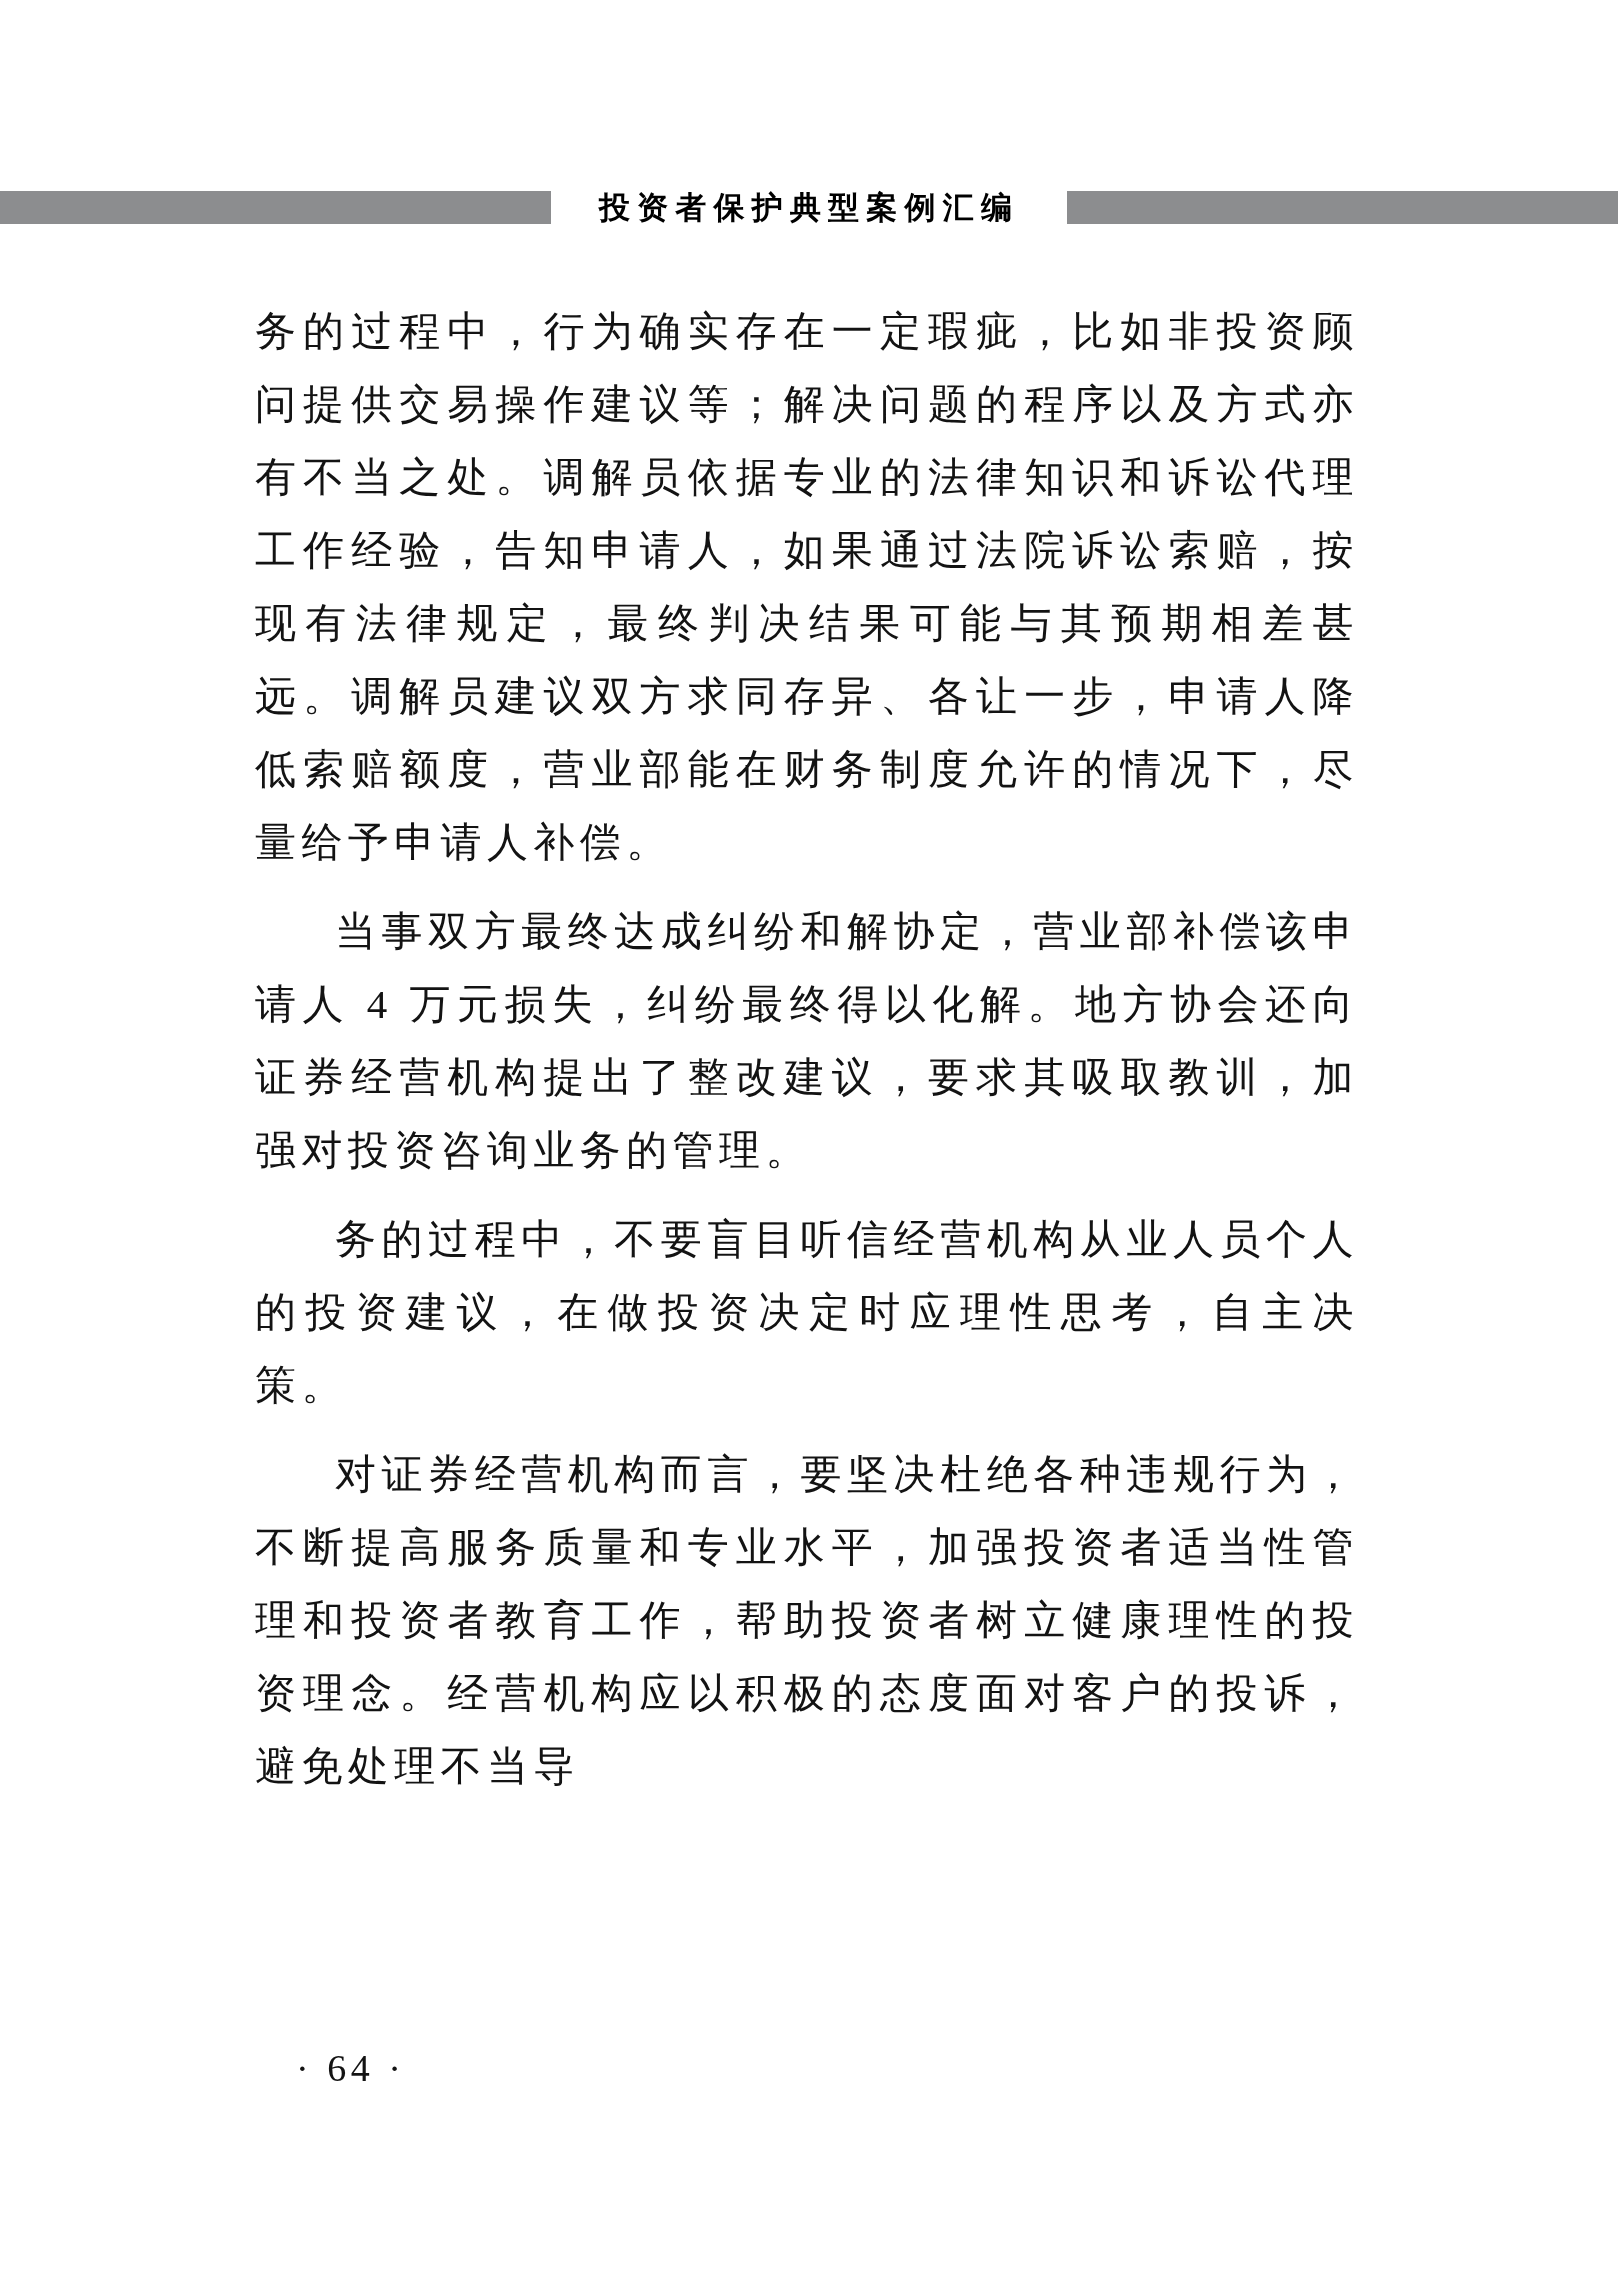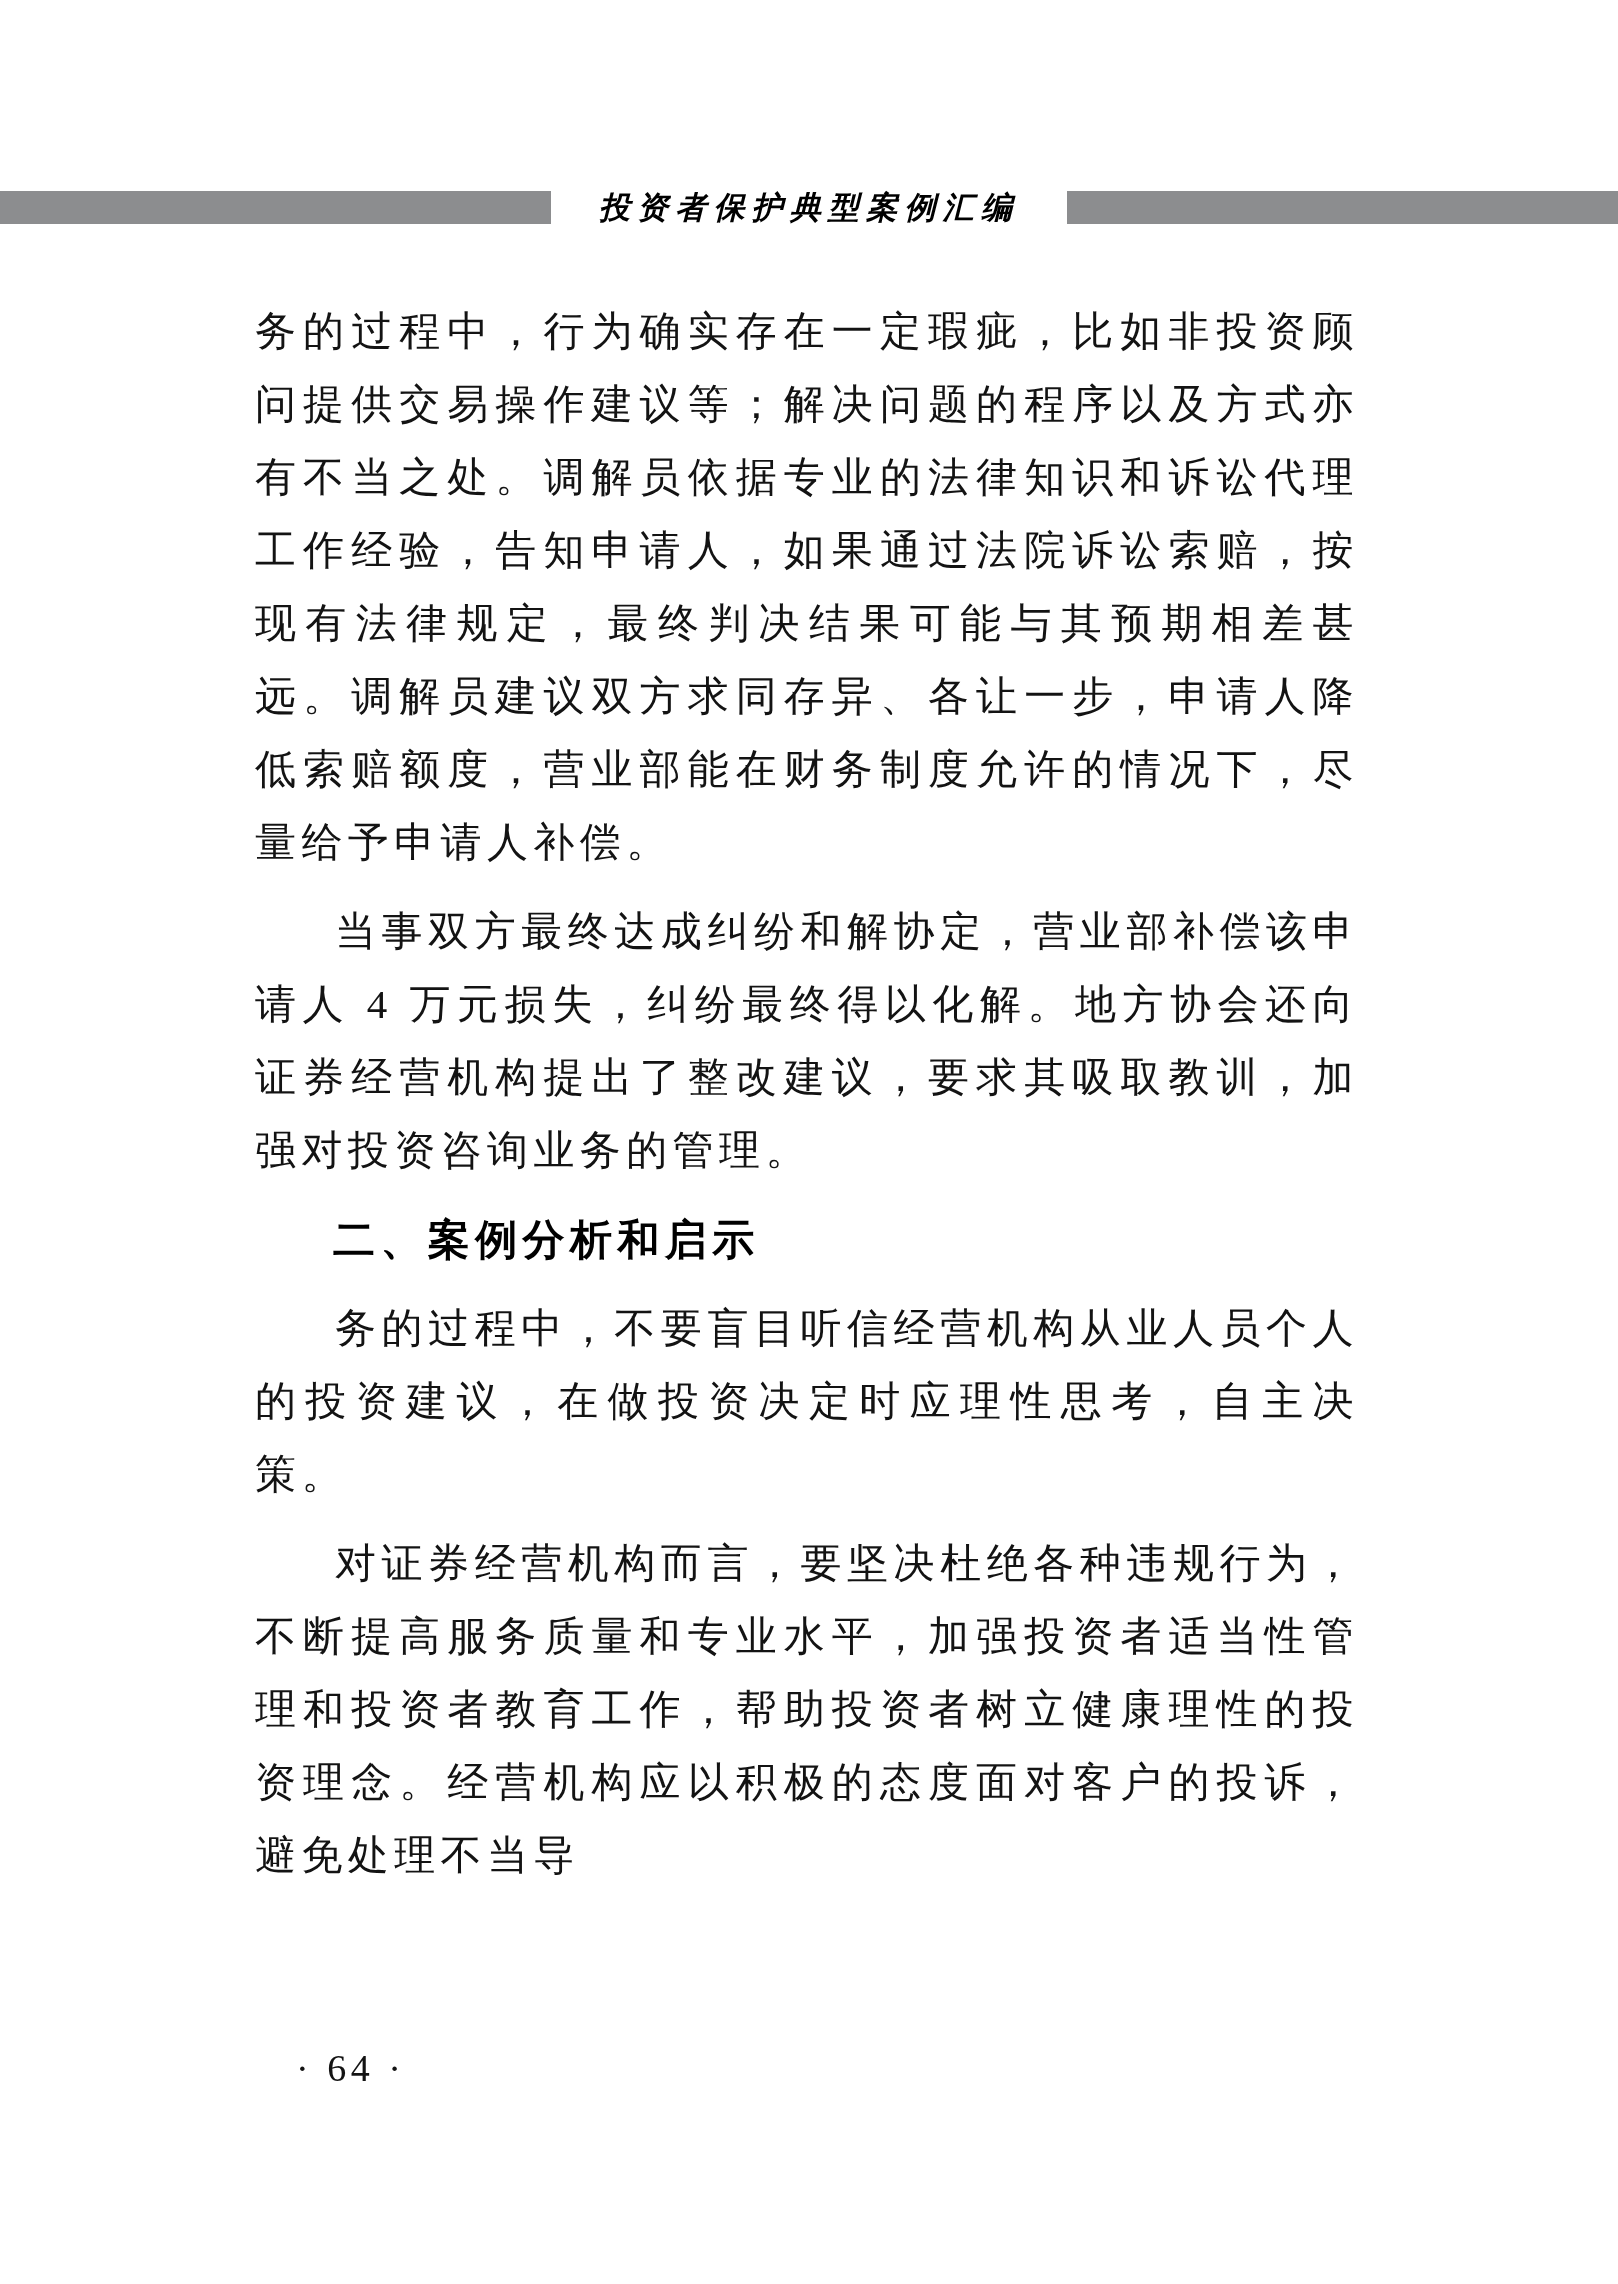--- a/index.html
+++ b/index.html
@@ -15,21 +15,20 @@
   }
   
   .running-header {
     position: absolute;
     top: 191px;
     left: 0;
     right: 0;
     height: 33px;
     display: flex;
     align-items: center;
-    font-style: italic;
   }
   .header-bar {
     height: 33px;
     background: #8c8d8f;
     flex: 1 1 auto;
   }
   .header-title {
     flex: 0 0 auto;
     margin: 0 48px;
     font-family: "Liberation Sans", "DejaVu Sans", sans-serif;
@@ -83,21 +82,20 @@
 
   <div class="running-header">
     <div class="header-bar"></div>
     <div class="header-title">投资者保护典型案例汇编</div>
     <div class="header-bar"></div>
   </div>
 
   <div class="text-block">
     <p class="noindent">务的过程中，行为确实存在一定瑕疵，比如非投资顾问提供交易操作建议等；解决问题的程序以及方式亦有不当之处。调解员依据专业的法律知识和诉讼代理工作经验，告知申请人，如果通过法院诉讼索赔，按现有法律规定，最终判决结果可能与其预期相差甚远。调解员建议双方求同存异、各让一步，申请人降低索赔额度，营业部能在财务制度允许的情况下，尽量给予申请人补偿。</p>
     <p>当事双方最终达成纠纷和解协定，营业部补偿该申请人 4 万元损失，纠纷最终得以化解。地方协会还向证券经营机构提出了整改建议，要求其吸取教训，加强对投资咨询业务的管理。</p>
-    <h2>二、案例分析和启示</h2>
     <p>务的过程中，不要盲目听信经营机构从业人员个人的投资建议，在做投资决定时应理性思考，自主决策。</p>
     <p>对证券经营机构而言，要坚决杜绝各种违规行为，不断提高服务质量和专业水平，加强投资者适当性管理和投资者教育工作，帮助投资者树立健康理性的投资理念。经营机构应以积极的态度面对客户的投诉，避免处理不当导</p>
   </div>
 
   <div class="page-number">· 64 ·</div>
 
 </div>
 
 
 </body></html>

